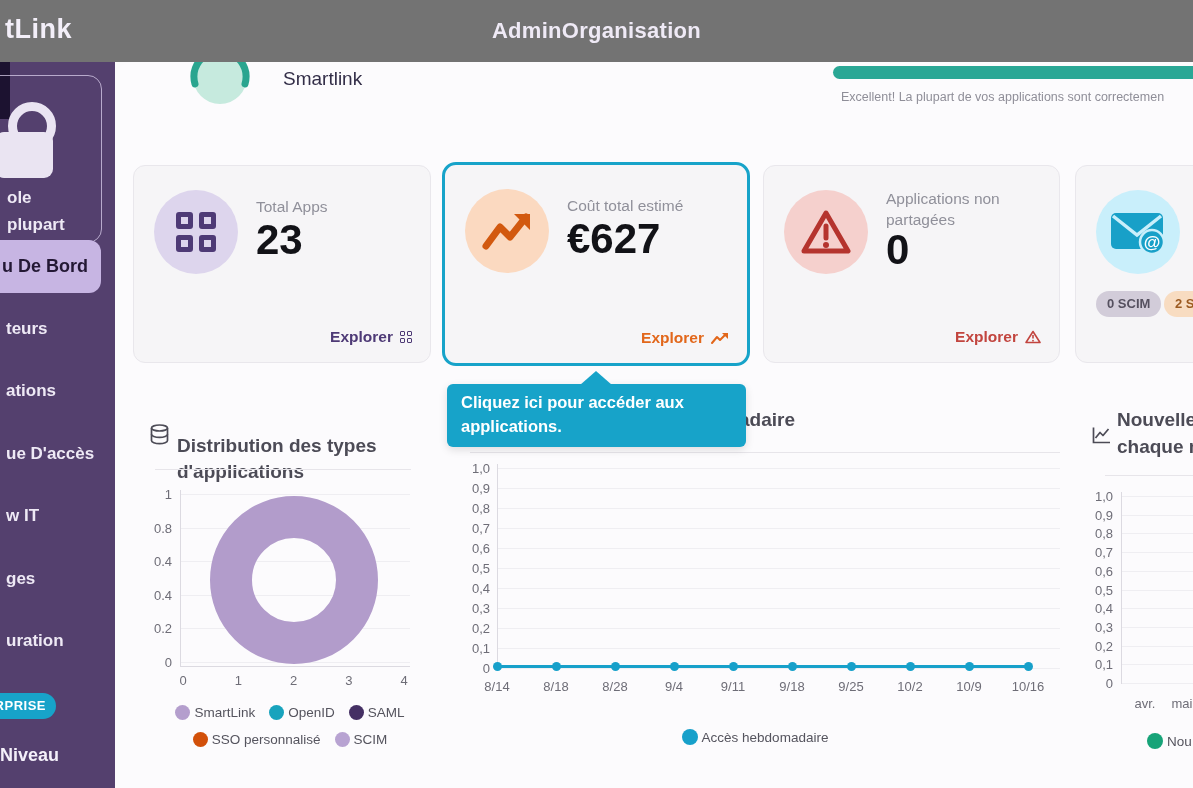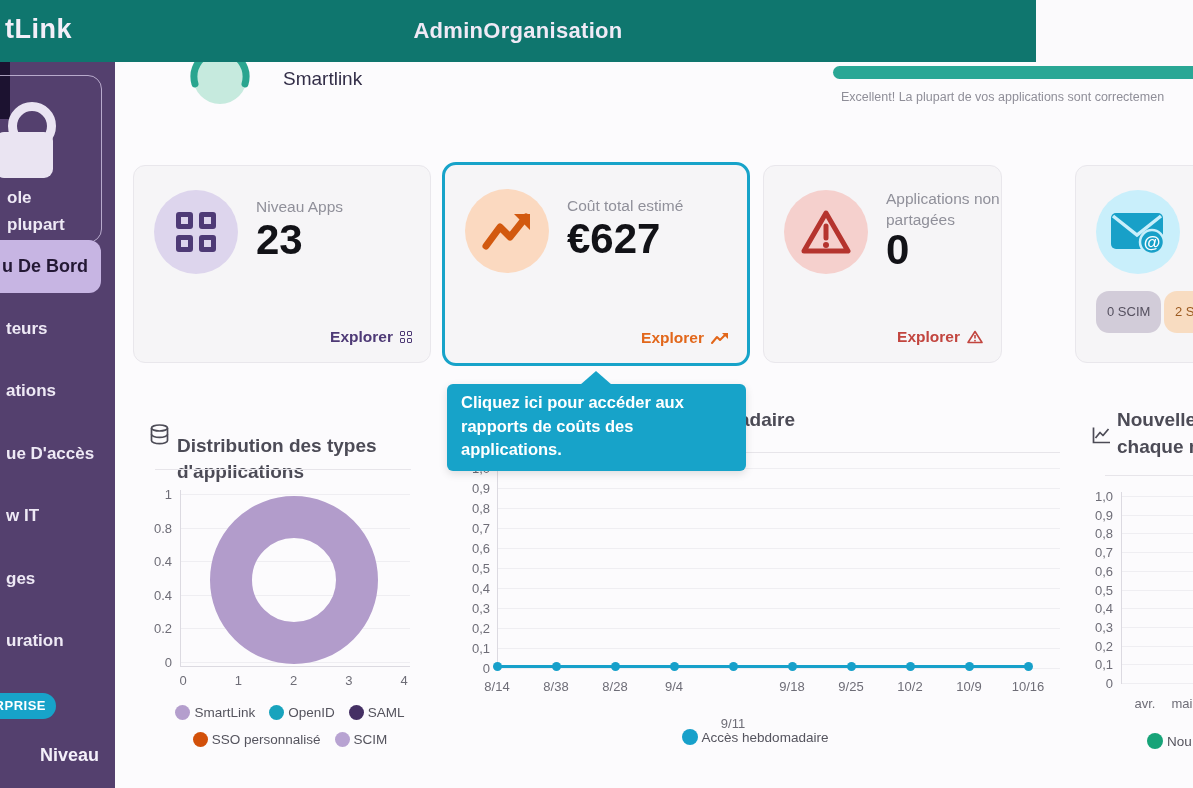--- a/index.html
+++ b/index.html
@@ -1,52 +1,52 @@
 <!DOCTYPE html>
 <html><head>
 <meta charset="utf-8">
 <style>
   html,body{margin:0;padding:0;background:#e8e8ec;font-family:"Liberation Sans","DejaVu Sans",sans-serif;}
   .canvas{position:relative;width:1193px;height:788px;overflow:hidden;background:#fbfafc;}
   .abs{position:absolute;}
 
   
-  .header{position:absolute;left:0;top:0;width:1036px;height:62px;background:#0f766e;z-index:50;}
+  .header{position:absolute;left:0;top:0;width:1193px;height:62px;background:#737373;z-index:50;}
   .logo{position:absolute;left:5px;top:14px;font-size:27px;font-weight:700;color:#f3eff9;letter-spacing:.5px;}
   .htitle{position:absolute;left:0;right:0;top:18px;text-align:center;font-size:22px;font-weight:700;color:#efeaf6;letter-spacing:.3px;}
 
   
   .sidebar{position:absolute;left:0;top:57px;width:115px;height:731px;background:#54406e;z-index:40;}
   .dark-frag{position:absolute;left:0;top:4px;width:10px;height:58px;background:#1c1230;}
   .console-card{position:absolute;left:-30px;top:18px;width:130px;height:166px;border:1.5px solid rgba(226,215,243,.7);border-radius:14px;}
   .lock{position:absolute;left:14px;top:26px;width:80px;height:86px;}
   .lock .shackle{position:absolute;left:23px;top:0;width:30px;height:30px;border:9px solid #eae4f2;border-radius:50%;}
   .lock .bodyp{position:absolute;left:10px;top:30px;width:58px;height:46px;background:#eae4f2;border-radius:9px;}
   .console-line{position:absolute;left:36px;font-size:17px;font-weight:700;color:#eee9f5;}
   .side-item{position:absolute;left:6px;font-size:17px;font-weight:700;color:#eee9f5;white-space:nowrap;}
   .active-pill{position:absolute;left:-20px;top:183px;width:121px;height:53px;background:#c7b5e3;border-radius:12px;color:#231834;font-size:18px;font-weight:700;text-align:right;line-height:53px;padding-right:13px;box-sizing:border-box;}
   .plan-badge{position:absolute;left:-20px;top:636px;width:76px;height:26px;background:#17a3c9;border-radius:13px;color:#fff;font-size:13px;font-weight:700;text-align:right;line-height:26px;padding-right:10px;box-sizing:border-box;letter-spacing:.5px;}
-  .niveau{position:absolute;left:0;top:688px;width:99px;text-align:right;font-size:18px;font-weight:700;color:#f4f0fa;white-space:nowrap;}
+  .niveau{position:absolute;left:0;top:688px;width:99px;text-align:left;font-size:18px;font-weight:700;color:#f4f0fa;white-space:nowrap;}
 
   
   .panel{position:absolute;left:115px;top:62px;width:1078px;height:726px;background:#fcfbfd;border-radius:18px 0 0 0;z-index:1;}
 
   .gauge{position:absolute;left:189px;top:46px;width:62px;height:62px;z-index:3;}
   .org-name{position:absolute;left:283px;top:68px;font-size:19px;font-weight:500;color:#332e48;z-index:3;}
   .progress{position:absolute;left:833px;top:66px;width:370px;height:13px;background:#2aa795;border-radius:7px 0 0 7px;z-index:3;}
   .health{position:absolute;left:841px;top:90px;font-size:12.5px;color:#8f8e98;white-space:nowrap;z-index:3;}
 
   
   .card{position:absolute;top:165px;height:198px;background:#f6f5f7;border:1px solid #e9e7ec;border-radius:12px;box-sizing:border-box;z-index:2;}
   .card.sel{border:3px solid #17a3c9;border-radius:14px;}
   .icon-circle{position:absolute;left:20px;top:24px;width:84px;height:84px;border-radius:50%;display:flex;align-items:center;justify-content:center;}
   .c-label{position:absolute;left:122px;top:30px;font-size:15.5px;color:#90909a;line-height:21px;width:160px;}
   .c-value{position:absolute;left:122px;top:50px;font-size:42px;font-weight:700;color:#121217;}
   .c-action{position:absolute;right:18px;bottom:16px;font-size:15.5px;font-weight:600;display:flex;align-items:center;gap:7px;cursor:pointer;}
-  .badge-pill{position:absolute;top:125px;height:26px;border-radius:13px;font-size:13px;font-weight:400;line-height:26px;padding:8px 11px;}
+  .badge-pill{position:absolute;top:125px;height:26px;border-radius:13px;font-size:13px;font-weight:700;line-height:26px;padding:0 11px;}
 
   .mini-grid{display:grid;grid-template-columns:17px 17px;grid-gap:6px;}
   .mini-grid div{width:17px;height:17px;border:5px solid #4e3a76;border-radius:3px;box-sizing:border-box;}
   .tiny-grid{display:grid;grid-template-columns:5px 5px;grid-gap:2px;}
   .tiny-grid div{width:5px;height:5px;border:1.6px solid #4e3a76;border-radius:1px;box-sizing:border-box;}
 
   
   .tooltip{position:absolute;left:447px;top:384px;width:299px;background:#17a3c9;border-radius:6px;padding:7px 14px 9px;box-sizing:border-box;color:#fff;font-size:16.5px;font-weight:700;line-height:23.5px;z-index:30;box-shadow:0 3px 8px rgba(0,0,0,.12);}
   .tooltip .arrow{position:absolute;left:133px;top:-13px;width:0;height:0;border-left:16px solid transparent;border-right:16px solid transparent;border-bottom:14px solid #17a3c9;}
 
@@ -109,21 +109,21 @@
 
   <div class="card" style="left:133px;width:298px;">
     <div class="icon-circle" style="background:#ddd5ed;">
       <div class="mini-grid">
           <div></div>
           <div></div>
           <div></div>
           <div></div>
         </div>
     </div>
-    <div class="c-label">Niveau Apps</div>
+    <div class="c-label">Total Apps</div>
     <div class="c-value">23</div>
     <div class="c-action" style="color:#4e3a76;">
       <span>Explorer</span>
       <span class="tiny-grid">
           <div></div>
           <div></div>
           <div></div>
           <div></div>
         </span>
     </div>
@@ -140,21 +140,21 @@
     <div class="c-value">€627</div>
     <div class="c-action" style="color:#e2671b;">
       <span>Explorer</span>
       <svg width="18" height="13" viewBox="0 0 18 13">
           <polyline points="1,11 6,5 9,8 15,2" fill="none" stroke="#e2671b" stroke-width="2" stroke-linejoin="round" stroke-linecap="round"></polyline>
           <polygon points="11,1 17,1 17,7" fill="#e2671b"></polygon>
         </svg>
     </div>
   </div>
 
-  <div class="card" style="left:763px;width:239px;">
+  <div class="card" style="left:763px;width:297px;">
     <div class="icon-circle" style="background:#f5d0cd;">
       <svg width="54" height="48" viewBox="0 0 54 48">
         <path d="M27 5 L49 43 L5 43 Z" fill="none" stroke="#b5342e" stroke-width="5" stroke-linejoin="round"></path>
         <line x1="27" y1="18" x2="27" y2="30" stroke="#b5342e" stroke-width="5" stroke-linecap="round"></line>
         <circle cx="27" cy="37" r="3" fill="#b5342e"></circle>
       </svg>
     </div>
     <div class="c-label" style="top:22px;">
       <div>Applications non</div>
         <div>partagées</div>
@@ -179,21 +179,20 @@
         <text x="43" y="38.5" text-anchor="middle" font-size="17" font-weight="bold" fill="#fff">@</text>
       </svg>
     </div>
     <div class="badge-pill" style="left:20px;background:#d2ccd9;color:#55505f;">0 SCIM</div>
     <div class="badge-pill" style="left:88px;background:#f8dcc1;color:#9c5a20;">2 SH</div>
   </div>
 
   <div class="tooltip">
     <div class="arrow"></div>
     <div>Cliquez ici pour accéder aux</div>
-    <div>rapports de coûts des</div>
     <div>applications.</div>
   </div>
 
   <div class="abs" style="left:150px;top:424px;z-index:2;">
     <svg width="19" height="21" viewBox="0 0 19 21">
       <ellipse cx="9.5" cy="4" rx="8" ry="3" fill="none" stroke="#4c4b56" stroke-width="1.7"></ellipse>
       <path d="M1.5 4 V16.5 C1.5 18.2 5 19.6 9.5 19.6 C14 19.6 17.5 18.2 17.5 16.5 V4" fill="none" stroke="#4c4b56" stroke-width="1.7"></path>
       <path d="M1.5 10.3 C1.5 12 5 13.4 9.5 13.4 C14 13.4 17.5 12 17.5 10.3" fill="none" stroke="#4c4b56" stroke-width="1.7"></path>
     </svg>
   </div>
@@ -267,27 +266,27 @@
       <div class="tick r" style="left: 0px; top: 161px; width: 35px;">0,2</div>
       <div class="grid" style="left: 42px; top: 188px; width: 563px;"></div>
       <div class="tick r" style="left: 0px; top: 181px; width: 35px;">0,1</div>
       <div class="grid" style="left: 42px; top: 208px; width: 563px;"></div>
       <div class="tick r" style="left: 0px; top: 201px; width: 35px;">0</div>
       <div class="axisl" style="left: 42px; top: 4px; width: 1px; height: 206px;"></div>
       <div style="position: absolute; left: 42px; top: 205px; width: 531px; height: 3px; background: rgb(23, 160, 202);"></div>
       <div class="dot" style="left: 37.5px; top: 201.5px; background: rgb(23, 160, 202);"></div>
       <div class="tick" style="left: 20px; top: 219px; width: 44px; text-align: center;">8/14</div>
       <div class="dot" style="left: 96.5px; top: 201.5px; background: rgb(23, 160, 202);"></div>
-      <div class="tick" style="left: 79px; top: 219px; width: 44px; text-align: center;">8/38</div>
+      <div class="tick" style="left: 79px; top: 219px; width: 44px; text-align: center;">8/18</div>
       <div class="dot" style="left: 155.5px; top: 201.5px; background: rgb(23, 160, 202);"></div>
       <div class="tick" style="left: 138px; top: 219px; width: 44px; text-align: center;">8/28</div>
       <div class="dot" style="left: 214.5px; top: 201.5px; background: rgb(23, 160, 202);"></div>
       <div class="tick" style="left: 197px; top: 219px; width: 44px; text-align: center;">9/4</div>
       <div class="dot" style="left: 273.5px; top: 201.5px; background: rgb(23, 160, 202);"></div>
-      <div class="tick" style="left: 256px; top: 219px; width: 44px; text-align: center; margin-top: 37px;">9/11</div>
+      <div class="tick" style="left: 256px; top: 219px; width: 44px; text-align: center;">9/11</div>
       <div class="dot" style="left: 332.5px; top: 201.5px; background: rgb(23, 160, 202);"></div>
       <div class="tick" style="left: 315px; top: 219px; width: 44px; text-align: center;">9/18</div>
       <div class="dot" style="left: 391.5px; top: 201.5px; background: rgb(23, 160, 202);"></div>
       <div class="tick" style="left: 374px; top: 219px; width: 44px; text-align: center;">9/25</div>
       <div class="dot" style="left: 450.5px; top: 201.5px; background: rgb(23, 160, 202);"></div>
       <div class="tick" style="left: 433px; top: 219px; width: 44px; text-align: center;">10/2</div>
       <div class="dot" style="left: 509.5px; top: 201.5px; background: rgb(23, 160, 202);"></div>
       <div class="tick" style="left: 492px; top: 219px; width: 44px; text-align: center;">10/9</div>
       <div class="dot" style="left: 568.5px; top: 201.5px; background: rgb(23, 160, 202);"></div>
       <div class="tick" style="left: 551px; top: 219px; width: 44px; text-align: center;">10/16</div>

